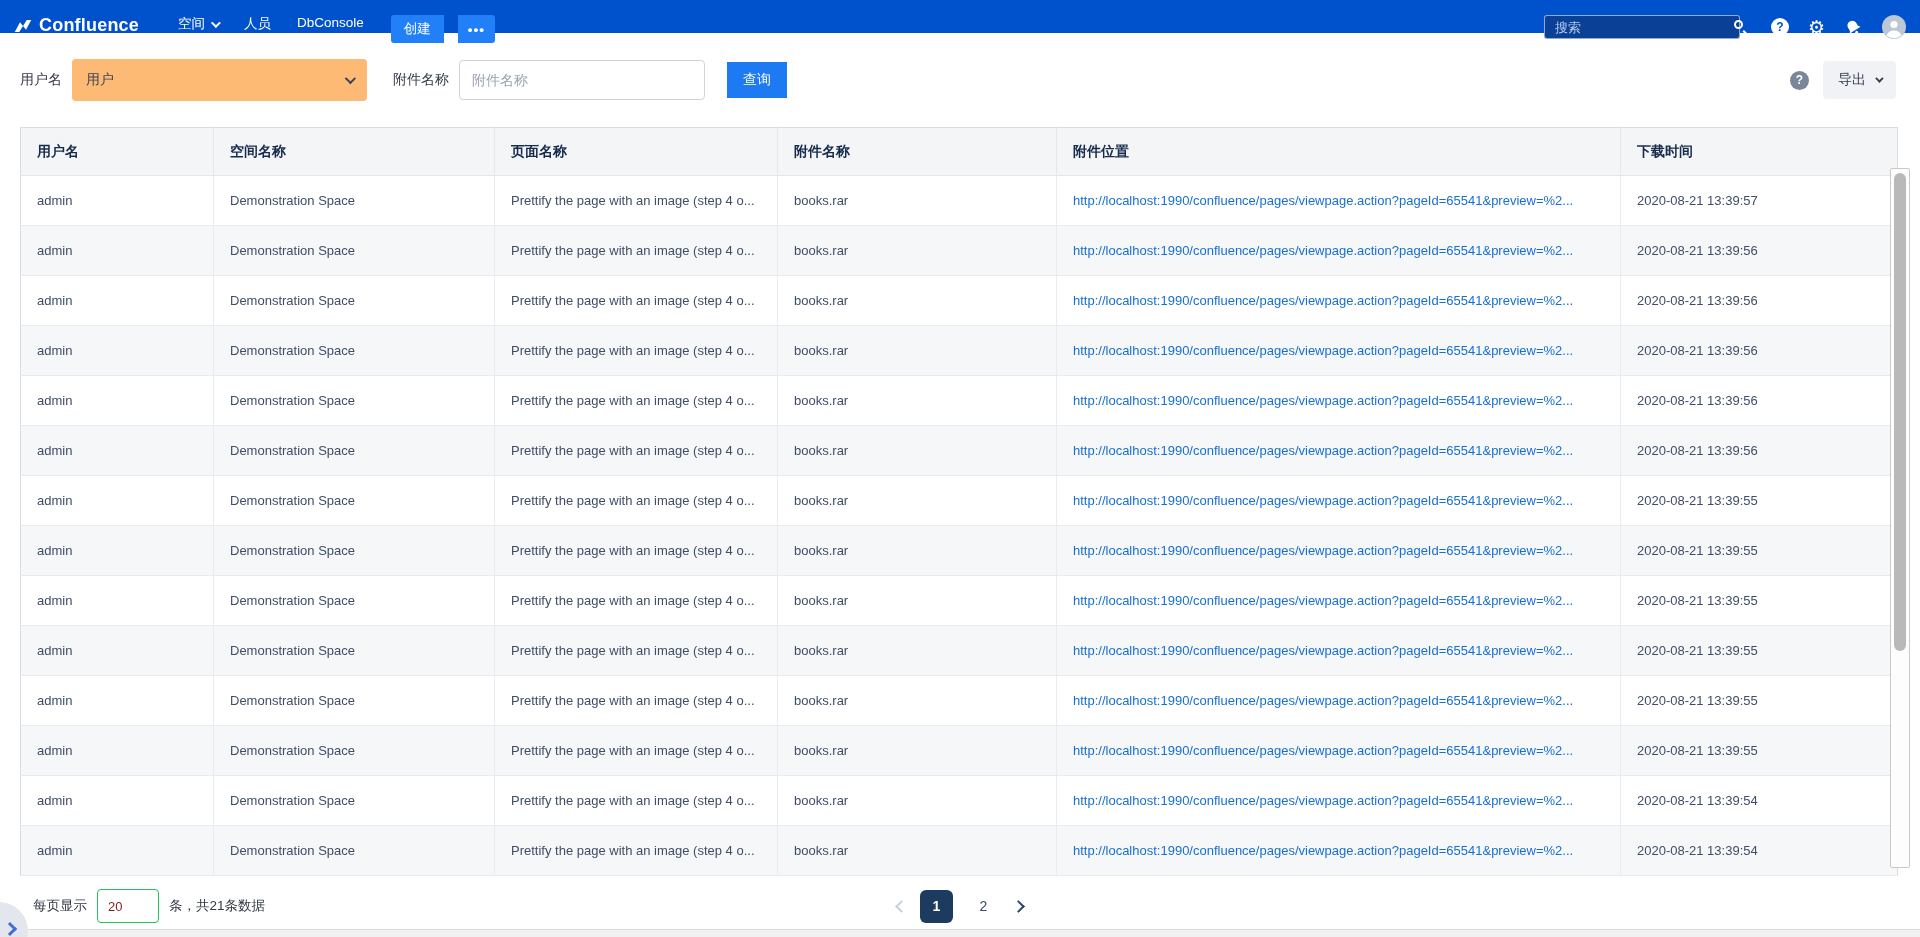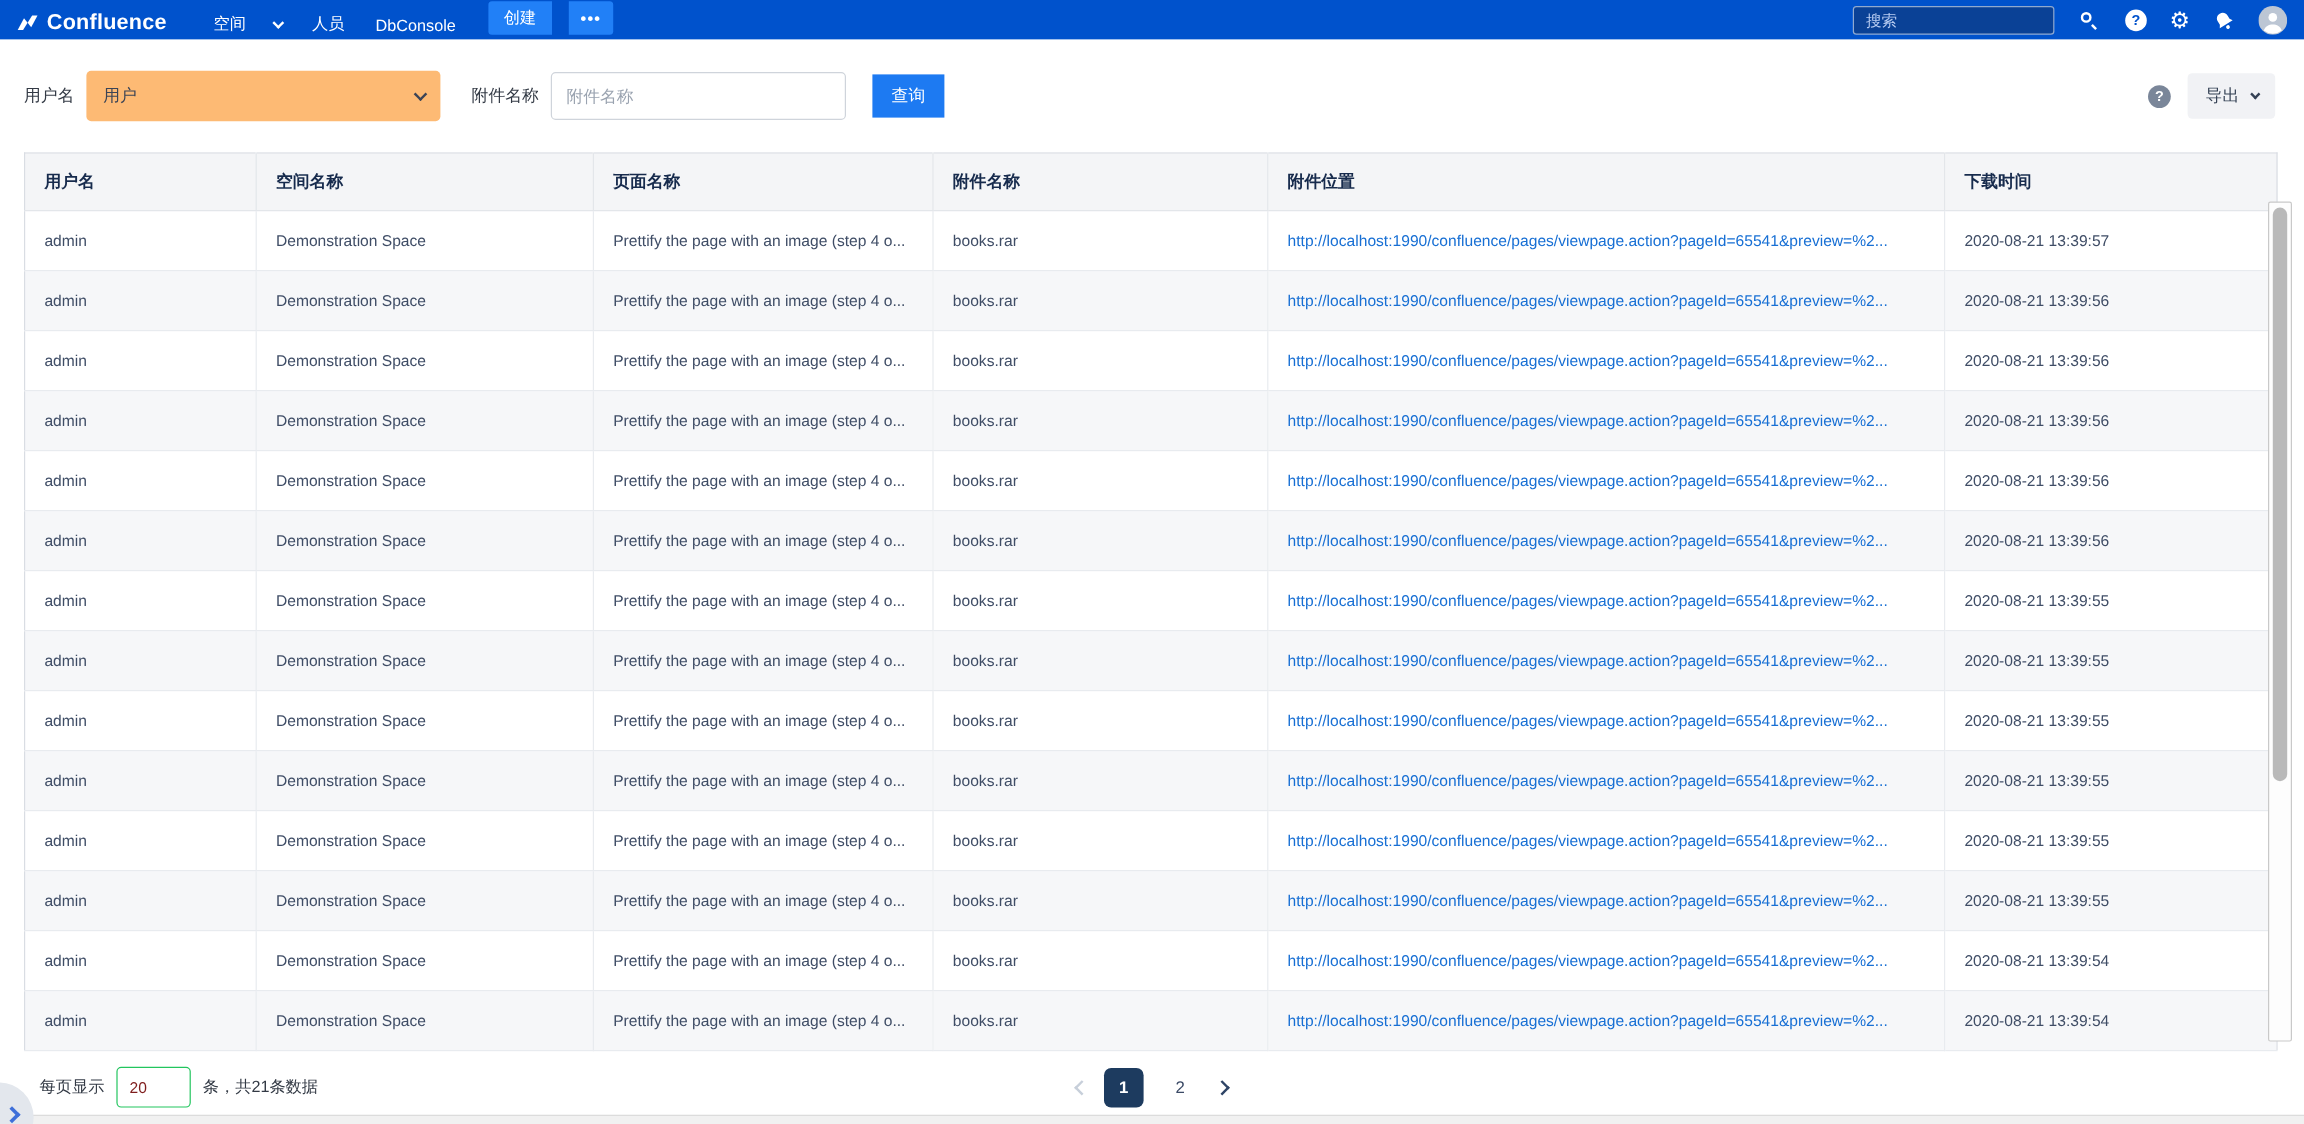--- a/index.html
+++ b/index.html
@@ -4,35 +4,35 @@
 <style>
   * { box-sizing: border-box; margin: 0; padding: 0; }
   html,body { width:1920px; height:937px; overflow:hidden; }
   body {
     font-family: "Liberation Sans", "DejaVu Sans", sans-serif;
     background:#fff; position:relative; color:#3b4a66;
   }
 
   
   .navbar {
-    height:33px; background:#0052cc; display:flex; align-items:flex-end;
-    padding:4px 14px; color:#fff;
+    height:33px; background:#0052cc; display:flex; align-items:flex-start;
+    padding:15px 14px; color:#fff;
   }
   .logo { display:flex; align-items:center; gap:7px; margin-right:26px; cursor:pointer; }
   .logo-text { font-size:18px; font-weight:700; letter-spacing:.2px; }
-  .nav-item { font-size:13.5px; margin:0 13px; display:flex; align-items:center; gap:22px; cursor:pointer; white-space:nowrap; }
+  .nav-item { font-size:13.5px; margin:0 13px; display:flex; align-items:center; gap:6px; cursor:pointer; white-space:nowrap; }
   .chev { display:inline-block; width:7px; height:7px; border-right:2px solid currentColor; border-bottom:2px solid currentColor; transform:rotate(45deg) translateY(-2px); }
   .nav-btn-group { display:flex; margin-left:14px; gap:14px; }
   .nav-btn { background:#2180f7; color:#fff; font-size:13.5px; border:none; padding:5px 13px; cursor:pointer; }
   .nav-btn.create { border-radius:3px 0 0 3px; }
   .nav-btn.more { border-radius:0 3px 3px 0; padding:5px 10px; letter-spacing:1px; font-weight:700; }
   .nav-right { margin-left:auto; display:flex; align-items:center; gap:19px; }
   .nav-search { position:relative; width:208px; }
   .nav-search input {
-    width:168px; height:24px; background:#0a4196; border:1px solid rgba(255,255,255,.55);
+    width:196px; height:24px; background:#0a4196; border:1px solid rgba(255,255,255,.55);
     border-radius:3px; color:#fff; font-size:13px; padding:0 28px 0 10px; outline:none;
   }
   .nav-search input::placeholder { color:#b9cdf2; }
   .mag { position:absolute; right:9px; top:5px; width:9px; height:9px; border:2px solid #fff; border-radius:50%; }
   .mag::after { content:""; position:absolute; width:2px; height:5px; background:#fff; left:8px; top:8px; transform:rotate(-45deg); }
   .help-circle { width:18px; height:18px; background:#fff; color:#0052cc; border-radius:50%; font-size:12px; font-weight:700; display:flex; align-items:center; justify-content:center; cursor:pointer; }
   .gear { font-size:19px; line-height:1; cursor:pointer; color:#fff; }
   .icon-btn { cursor:pointer; display:flex; align-items:center; }
 
   

